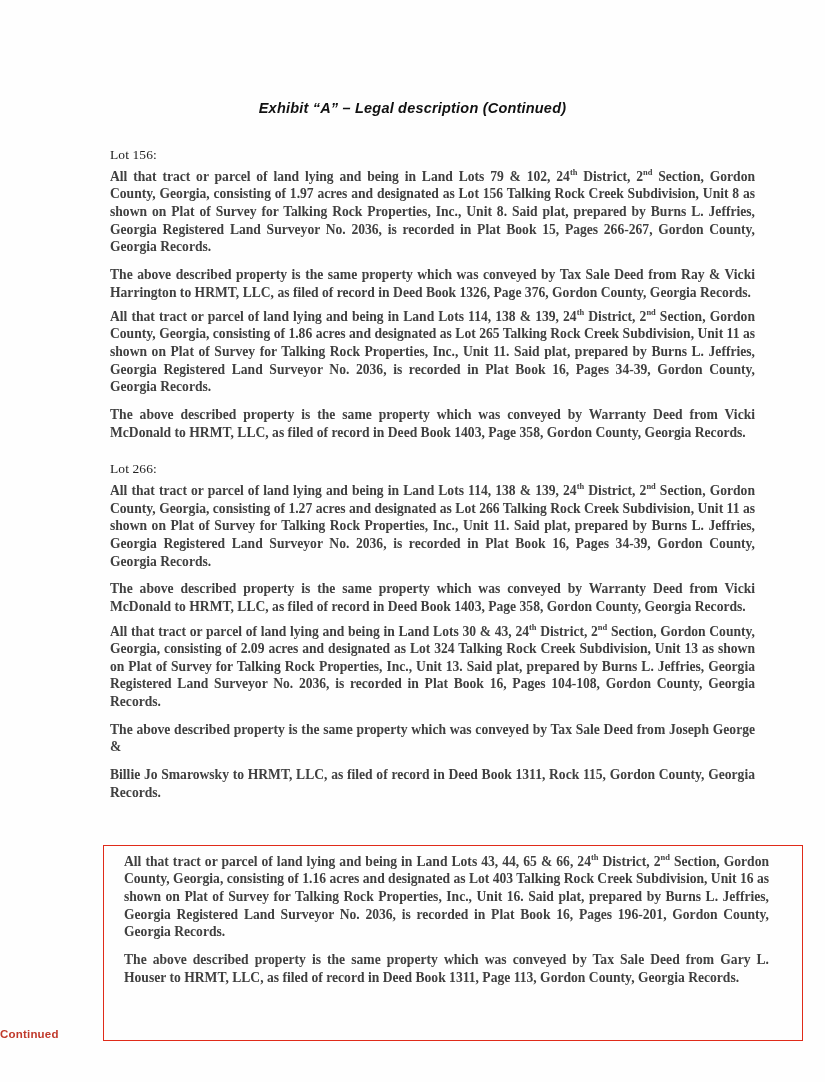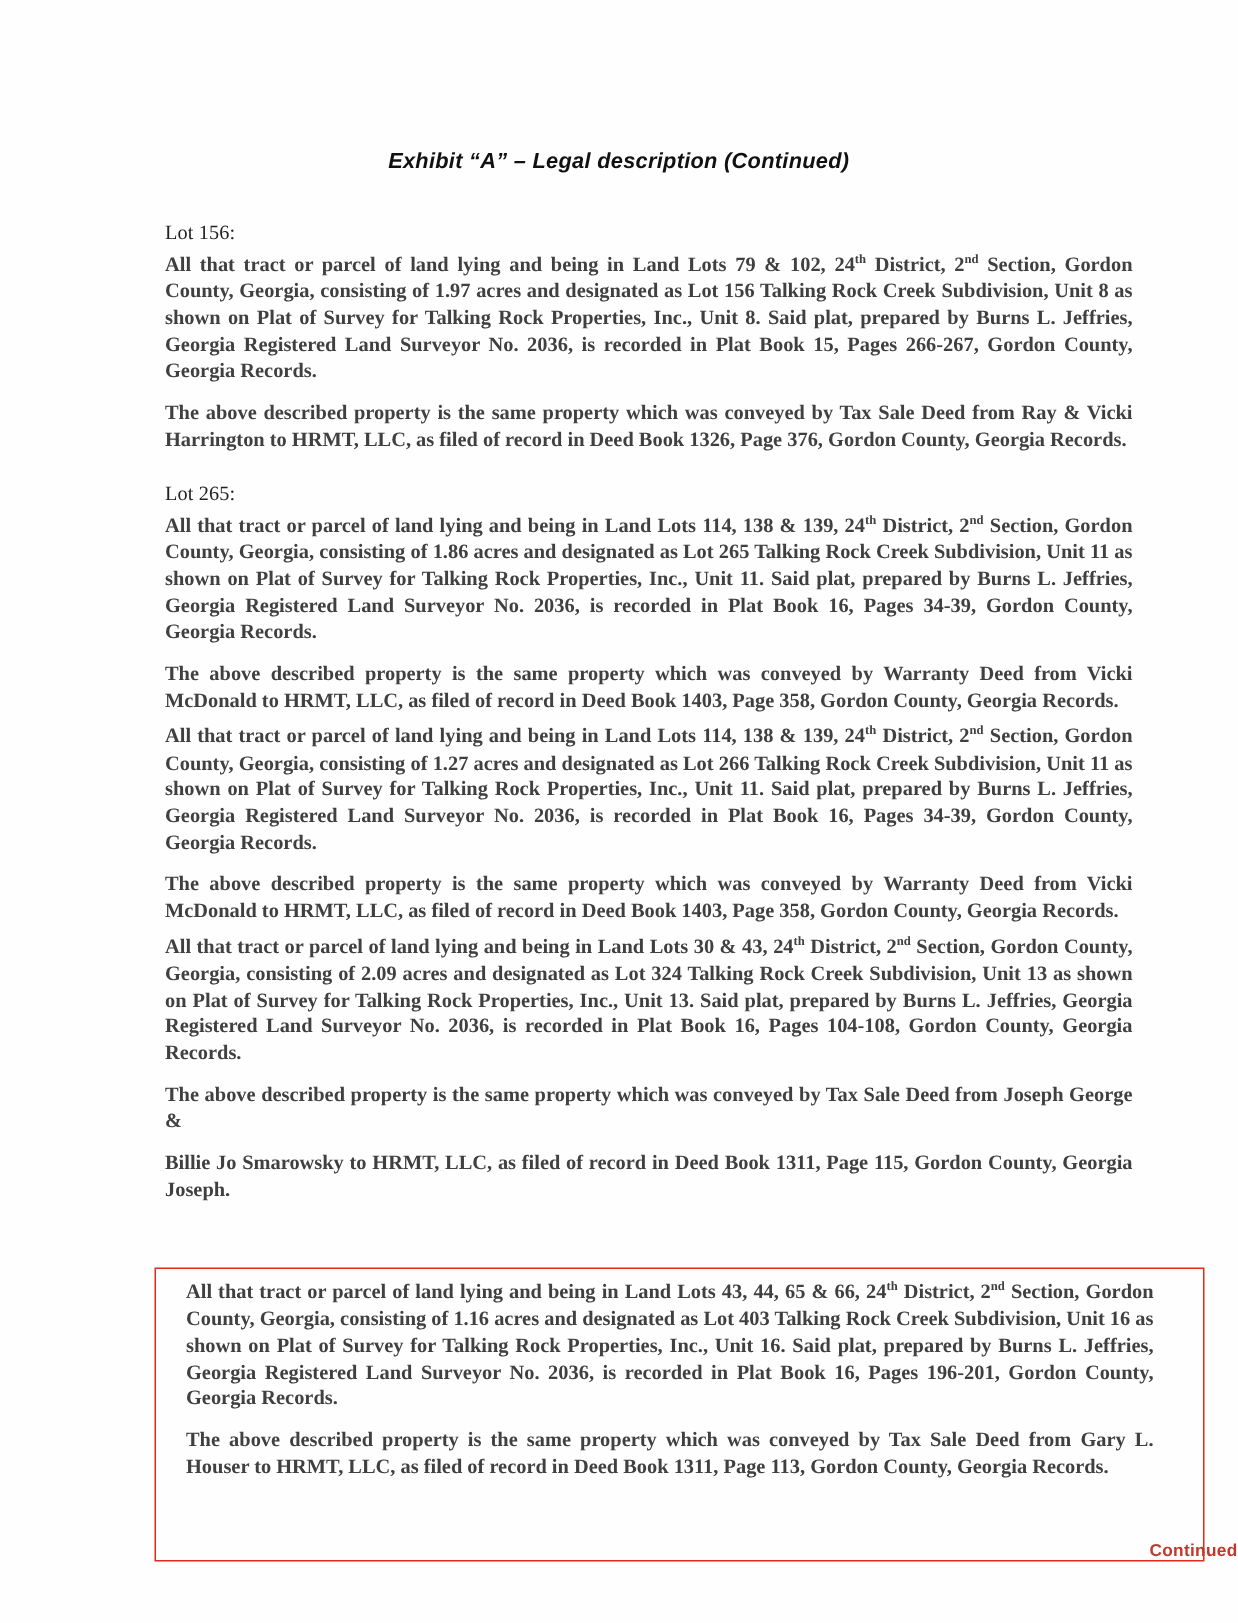--- a/index.html
+++ b/index.html
@@ -78,22 +78,22 @@
     width: 645px;
   }
   .hl-inner .lot-head {
     padding-top: 0;
     margin-bottom: 6px;
   }
   .continued {
     position: absolute;
     top: 1028px;
     left: 0;
-    width: 825px;
-    text-align: right;
+    width: 719px;
+    text-align: left;
     font-family: "Liberation Sans", sans-serif;
     font-size: 11.5px;
     color: #c0392b;
     font-weight: 600;
     letter-spacing: 0.2px;
   }
   sup {
     font-size: 0.62em;
     vertical-align: super;
   }
@@ -107,34 +107,34 @@
 
   <div class="body-col">
 
     <div class="blk">
       <div class="lot-head">Lot 156:</div>
       <p class="para">All that tract or parcel of land lying and being in Land Lots 79 &amp; 102, 24<sup>th</sup> District, 2<sup>nd</sup> Section, Gordon County, Georgia, consisting of 1.97 acres and designated as Lot 156 Talking Rock Creek Subdivision, Unit 8 as shown on Plat of Survey for Talking Rock Properties, Inc., Unit 8.  Said plat, prepared by Burns L. Jeffries, Georgia Registered Land Surveyor No. 2036, is recorded in Plat Book 15, Pages 266-267, Gordon County, Georgia Records.</p>
       <p class="para spaced">The above described property is the same property which was conveyed by Tax Sale Deed from Ray &amp; Vicki Harrington to HRMT, LLC, as filed of record in Deed Book 1326, Page 376, Gordon County, Georgia Records.</p>
     </div>
 
     <div class="blk">
-      <div class="lot-head">Lot 265:</div>
       <p class="para">All that tract or parcel of land lying and being in Land Lots 114, 138 &amp; 139, 24<sup>th</sup> District, 2<sup>nd</sup> Section, Gordon County, Georgia, consisting of 1.86 acres and designated as Lot 265 Talking Rock Creek Subdivision, Unit 11 as shown on Plat of Survey for Talking Rock Properties, Inc., Unit 11.  Said plat, prepared by Burns L. Jeffries, Georgia Registered Land Surveyor No. 2036, is recorded in Plat Book 16, Pages 34-39, Gordon County, Georgia Records.</p>
       <p class="para spaced">The above described property is the same property which was conveyed by Warranty Deed from Vicki McDonald to HRMT, LLC, as filed of record in Deed Book 1403, Page 358, Gordon County, Georgia Records.</p>
     </div>
 
     <div class="blk">
+      <div class="lot-head">Lot 266:</div>
       <p class="para">All that tract or parcel of land lying and being in Land Lots 114, 138 &amp; 139, 24<sup>th</sup> District, 2<sup>nd</sup> Section, Gordon County, Georgia, consisting of 1.27 acres and designated as Lot 266 Talking Rock Creek Subdivision, Unit 11 as shown on Plat of Survey for Talking Rock Properties, Inc., Unit 11.  Said plat, prepared by Burns L. Jeffries, Georgia Registered Land Surveyor No. 2036, is recorded in Plat Book 16, Pages 34-39, Gordon County, Georgia Records.</p>
       <p class="para spaced">The above described property is the same property which was conveyed by Warranty Deed from Vicki McDonald to HRMT, LLC, as filed of record in Deed Book 1403, Page 358, Gordon County, Georgia Records.</p>
     </div>
 
     <div class="blk">
       <p class="para">All that tract or parcel of land lying and being in Land Lots 30 &amp; 43, 24<sup>th</sup> District, 2<sup>nd</sup> Section, Gordon County, Georgia, consisting of 2.09 acres and designated as Lot 324 Talking Rock Creek Subdivision, Unit 13 as shown on Plat of Survey for Talking Rock Properties, Inc., Unit 13.  Said plat, prepared by Burns L. Jeffries, Georgia Registered Land Surveyor No. 2036, is recorded in Plat Book 16, Pages 104-108, Gordon County, Georgia Records.</p>
       <p class="para spaced">The above described property is the same property which was conveyed by Tax Sale Deed from Joseph George &amp;</p>
-      <p class="para spaced">Billie Jo Smarowsky to HRMT, LLC, as filed of record in Deed Book 1311, Page 115, Gordon County, Georgia Joseph.</p>
+      <p class="para spaced">Billie Jo Smarowsky to HRMT, LLC, as filed of record in Deed Book 1311, Rock 115, Gordon County, Georgia Records.</p>
     </div>
 
   </div>
 
   <div class="highlight-box"></div>
 
   <div class="hl-inner">
     <p class="para">All that tract or parcel of land lying and being in Land Lots 43, 44, 65 &amp; 66, 24<sup>th</sup> District, 2<sup>nd</sup> Section, Gordon County, Georgia, consisting of 1.16 acres and designated as Lot 403 Talking Rock Creek Subdivision, Unit 16 as shown on Plat of Survey for Talking Rock Properties, Inc., Unit 16.  Said plat, prepared by Burns L. Jeffries, Georgia Registered Land Surveyor No. 2036, is recorded in Plat Book 16, Pages 196-201, Gordon County, Georgia Records.</p>
     <p class="para spaced">The above described property is the same property which was conveyed by Tax Sale Deed from Gary L. Houser to HRMT, LLC, as filed of record in Deed Book 1311, Page 113, Gordon County, Georgia Records.</p>
   </div>

